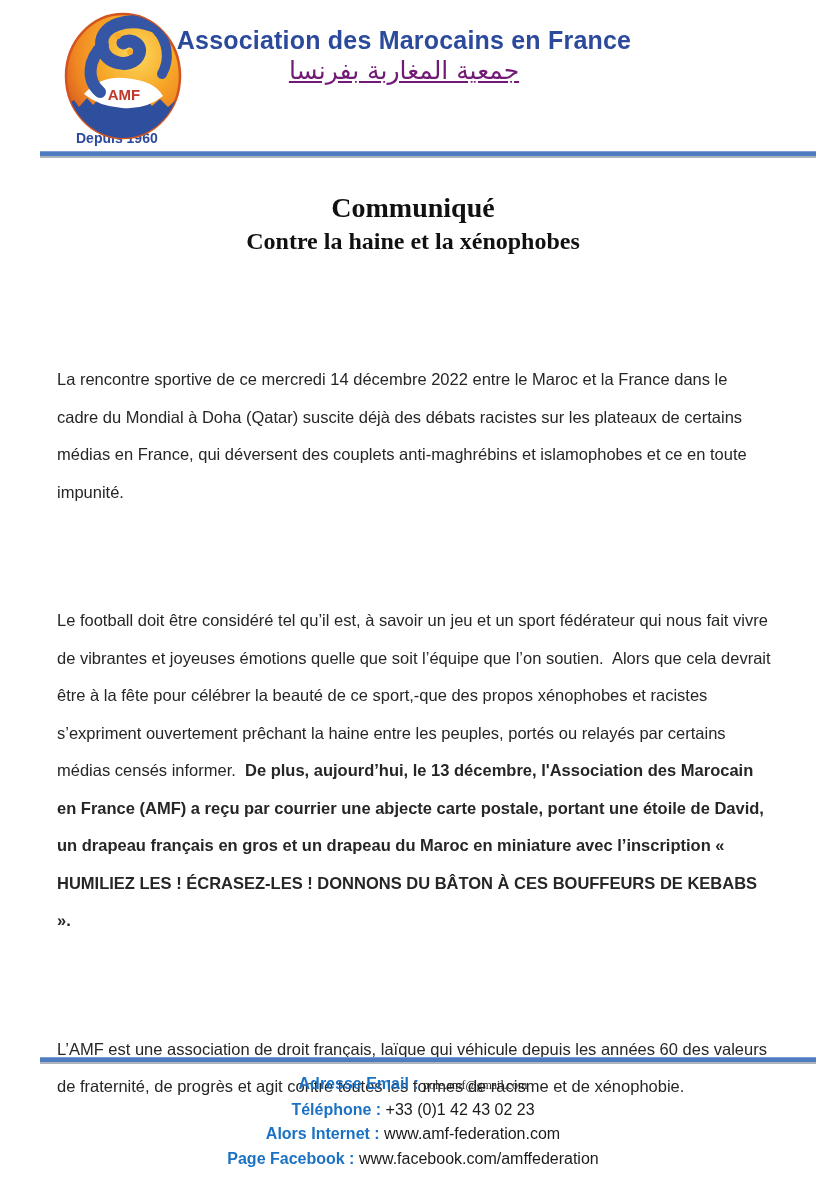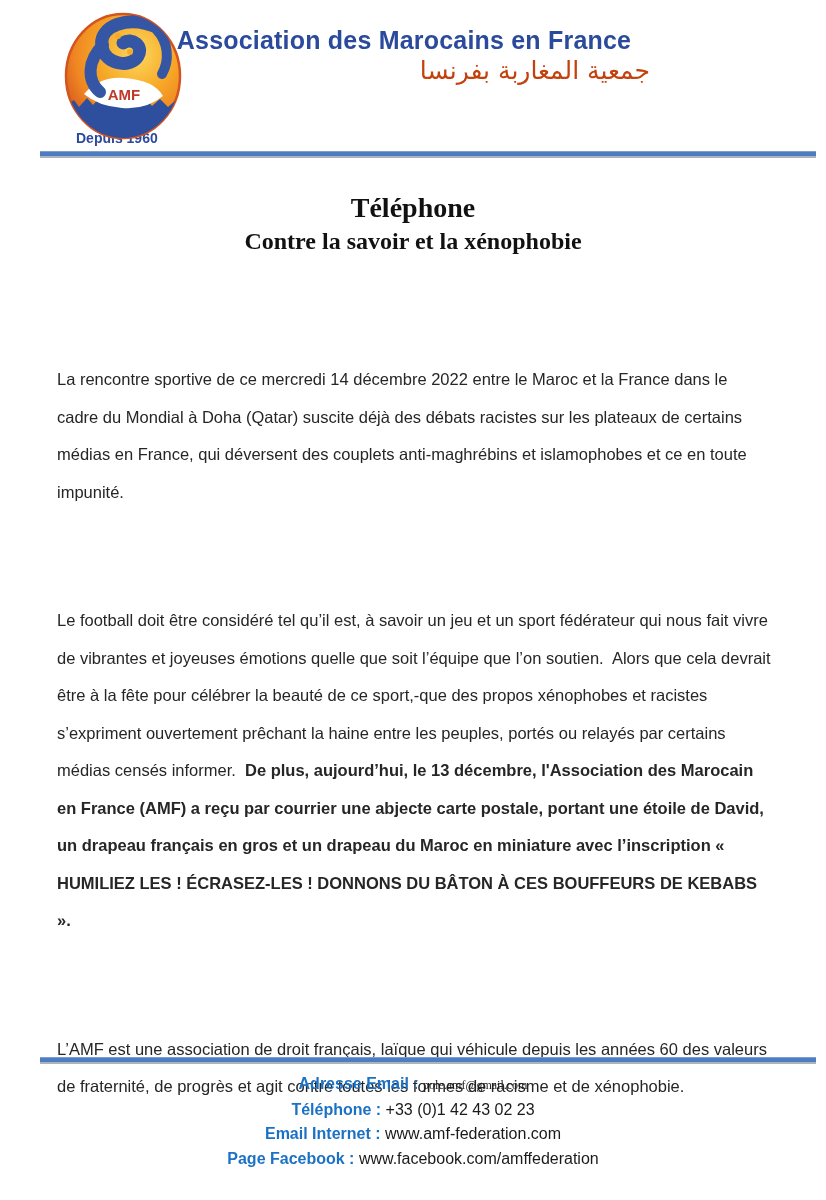--- a/index.html
+++ b/index.html
@@ -13,23 +13,24 @@
   }
   
   #org-name{
     position:absolute;left:158px;top:26px;width:492px;
     text-align:center;
     font-size:25px;font-weight:bold;color:#2b4a9c;
     letter-spacing:.2px;
   }
   #org-name-ar{
     position:absolute;left:158px;top:56px;width:492px;
-    direction:rtl;
-    font-size:25px;color:#c2410c;
+    text-align:center;direction:rtl;
+    font-size:25px;color:#701a75;
     font-family:"DejaVu Sans",sans-serif;
+    text-decoration:underline;
   }
   #org-name-tif{
     position:absolute;left:158px;top:94px;width:500px;
     text-align:center;
     font-size:26px;font-weight:bold;color:#3c63ac;
     letter-spacing:1px;
     font-family:"DejaVu Sans",sans-serif;
   }
   #since{
     position:absolute;left:76px;top:130px;
@@ -106,43 +107,43 @@
         <path d="M95 18 C106 30 108 48 100 62" fill="none" stroke="#3456a4" stroke-width="10" stroke-linecap="round"></path>
         <circle cx="56" cy="24" r="3" fill="#f7a928"></circle>
         <circle cx="68" cy="40" r="3" fill="#f7a928"></circle>
       </g>
       <text x="62" y="88" text-anchor="middle" font-family="Liberation Sans, sans-serif" font-size="15" font-weight="bold" fill="#c03a2b">AMF</text>
     </svg>
   </div>
 
   <div id="rule-top" class="rule"></div>
 
-  <div id="doc-title">Téléphone</div>
-  <div id="doc-subtitle">Contre la savoir et la xénophobie</div>
+  <div id="doc-title">Communiqué</div>
+  <div id="doc-subtitle">Contre la haine et la xénophobes</div>
 
   <div id="body-text">
     <div class="para"><span>La rencontre sportive de ce mercredi 14 décembre 2022 entre le Maroc et la France dans le cadre du Mondial à Doha (Qatar) suscite déjà des débats racistes sur les plateaux de certains médias en France, qui déversent des couplets anti-maghrébins et islamophobes et ce en toute impunité.</span></div>
     <div class="para"><span>Le football doit être considéré tel qu’il est, à savoir un jeu et un sport fédérateur qui nous fait vivre de vibrantes et joyeuses émotions quelle que soit l’équipe que l’on soutien.  Alors que cela devrait être à la fête pour célébrer la beauté de ce sport,-que des propos xénophobes et racistes s’expriment ouvertement prêchant la haine entre les peuples, portés ou relayés par certains médias censés informer.  </span><span class="b">De plus, aujourd’hui, le 13 décembre, l'Association des Marocain en France (AMF) a reçu par courrier une abjecte carte postale, portant une étoile de David, un drapeau français en gros et un drapeau du Maroc en miniature avec l’inscription « HUMILIEZ LES ! ÉCRASEZ-LES ! DONNONS DU BÂTON À CES BOUFFEURS DE KEBABS ».</span></div>
     <div class="para"><span>L’AMF est une association de droit français, laïque qui véhicule depuis les années 60 des valeurs de fraternité, de progrès et agit contre toutes les formes de racisme et de xénophobie.</span></div>
     
   </div>
 
   <div id="rule-bottom" class="rule"></div>
 
   <div id="footer">
     <div class="f-row">
       <span class="f-label">Adresse Email :</span>
       <span class="f-value f-serif">pole.amf@gmail.com</span>
     </div>
     <div class="f-row">
       <span class="f-label">Téléphone :</span>
       <span class="f-value">+33 (0)1 42 43 02 23</span>
     </div>
     <div class="f-row">
-      <span class="f-label">Email Internet :</span>
+      <span class="f-label">Alors Internet :</span>
       <span class="f-value">www.amf-federation.com</span>
     </div>
     <div class="f-row">
       <span class="f-label">Page Facebook :</span>
       <span class="f-value">www.facebook.com/amffederation</span>
     </div>
   </div>
 
 </div>
 

